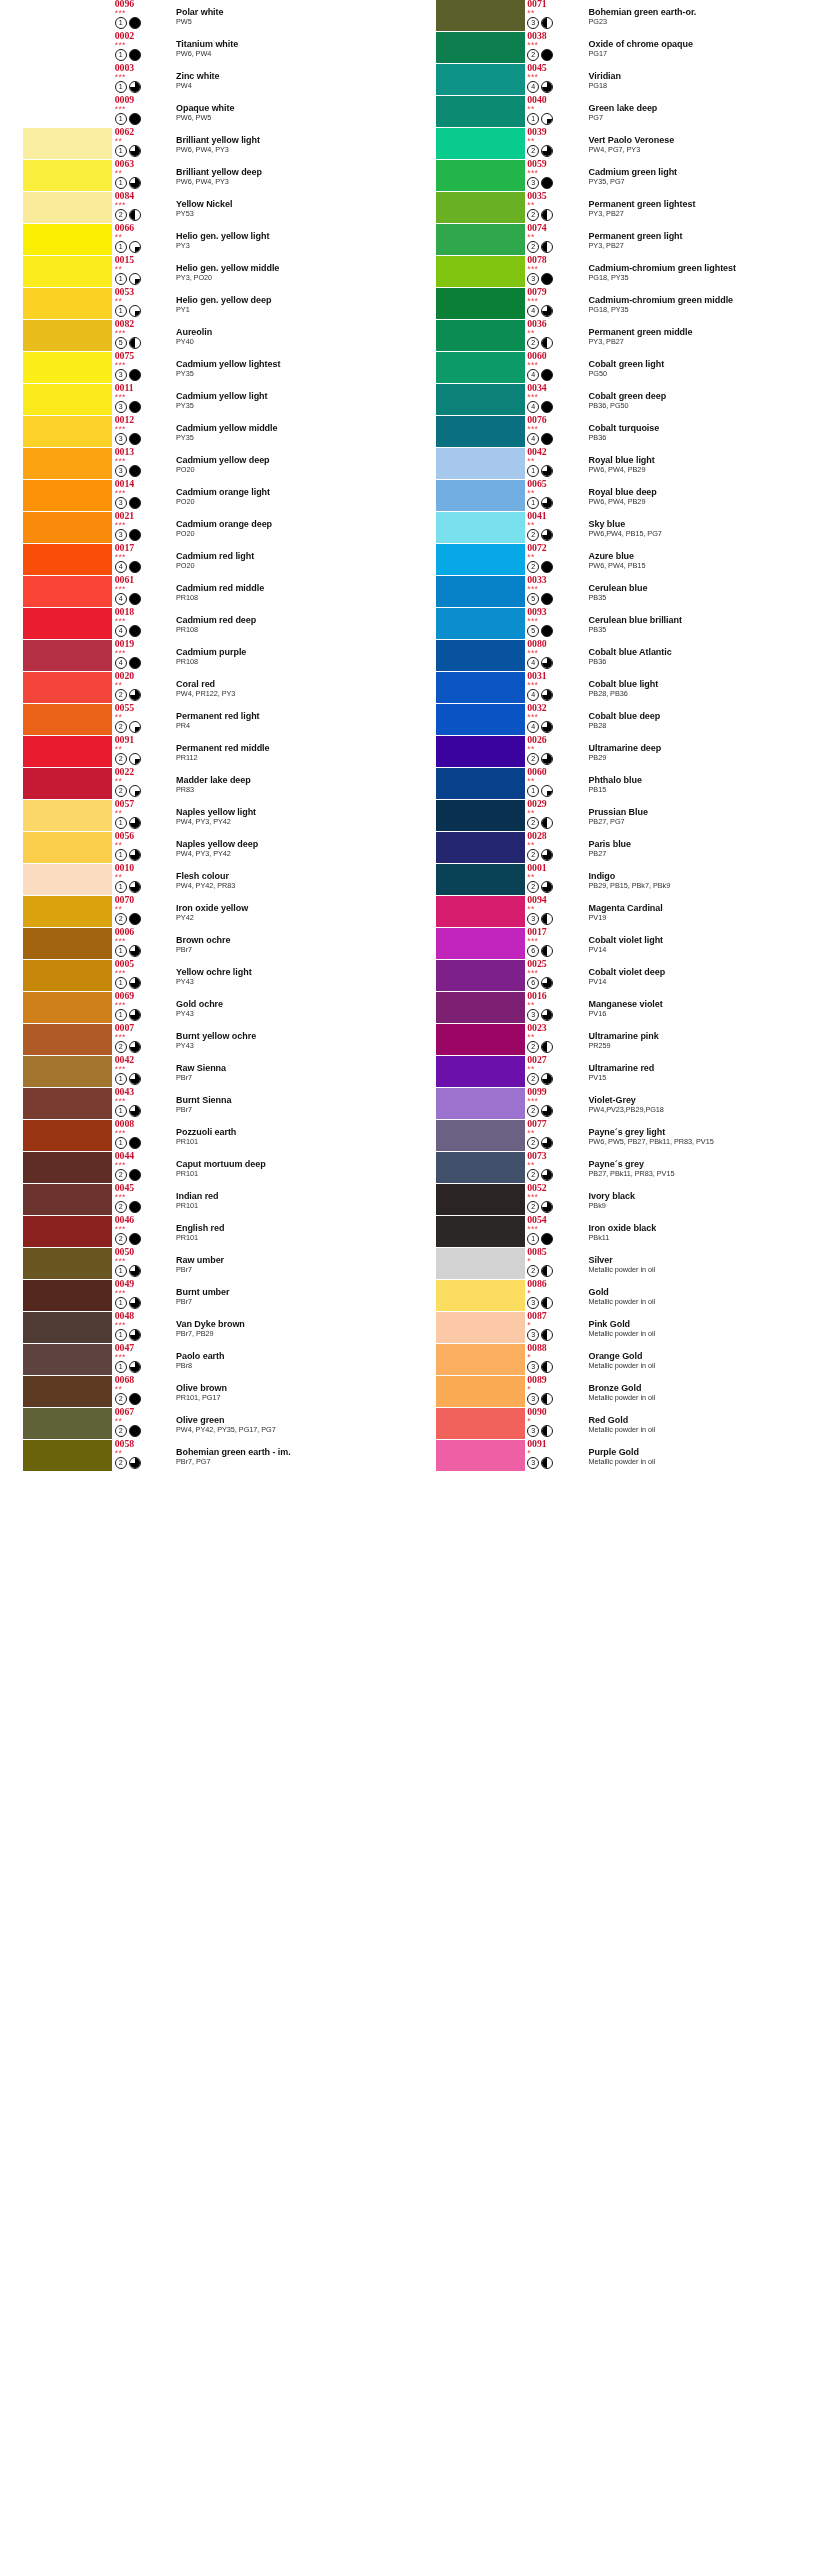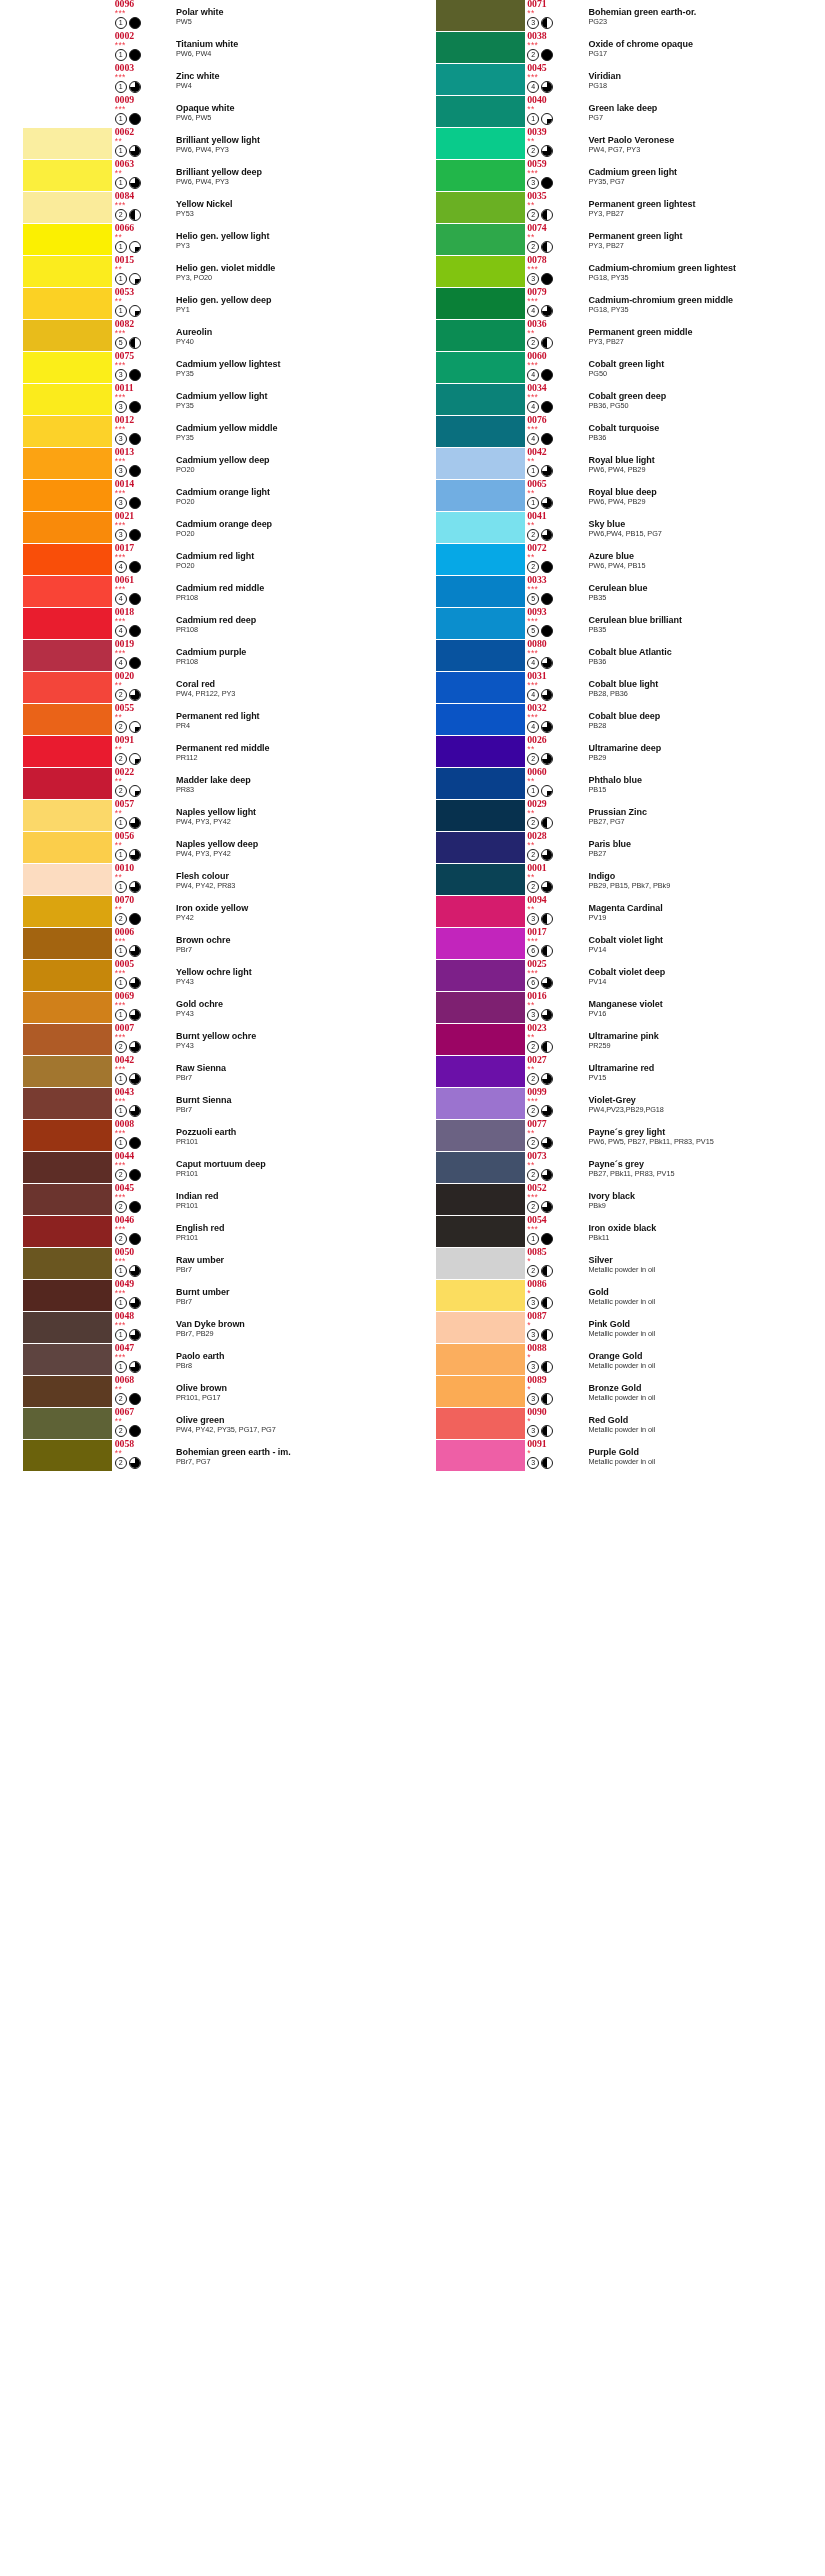--- a/index.html
+++ b/index.html
@@ -257,21 +257,21 @@
           <div class="code">0015</div>
           <div class="stars">**</div>
           <div class="icons">
             <div class="series">1</div>
             <div class="opacity o-quarter">
               <i></i>
             </div>
           </div>
         </div>
         <div class="names">
-          <div class="pname">Helio gen. violet middle</div>
+          <div class="pname">Helio gen. yellow middle</div>
           <div class="pigments">PY3, PO20</div>
         </div>
       </div>
       <div class="row">
         <div class="swatch" style="background: rgb(251, 209, 36);"></div>
         <div class="meta">
           <div class="code">0053</div>
           <div class="stars">**</div>
           <div class="icons">
             <div class="series">1</div>
@@ -1303,21 +1303,21 @@
           <div class="code">0029</div>
           <div class="stars">**</div>
           <div class="icons">
             <div class="series">2</div>
             <div class="opacity o-halfl">
               <i></i>
             </div>
           </div>
         </div>
         <div class="names">
-          <div class="pname">Prussian Zinc</div>
+          <div class="pname">Prussian Blue</div>
           <div class="pigments">PB27, PG7</div>
         </div>
       </div>
       <div class="row">
         <div class="swatch" style="background: rgb(35, 37, 110);"></div>
         <div class="meta">
           <div class="code">0028</div>
           <div class="stars">**</div>
           <div class="icons">
             <div class="series">2</div>

